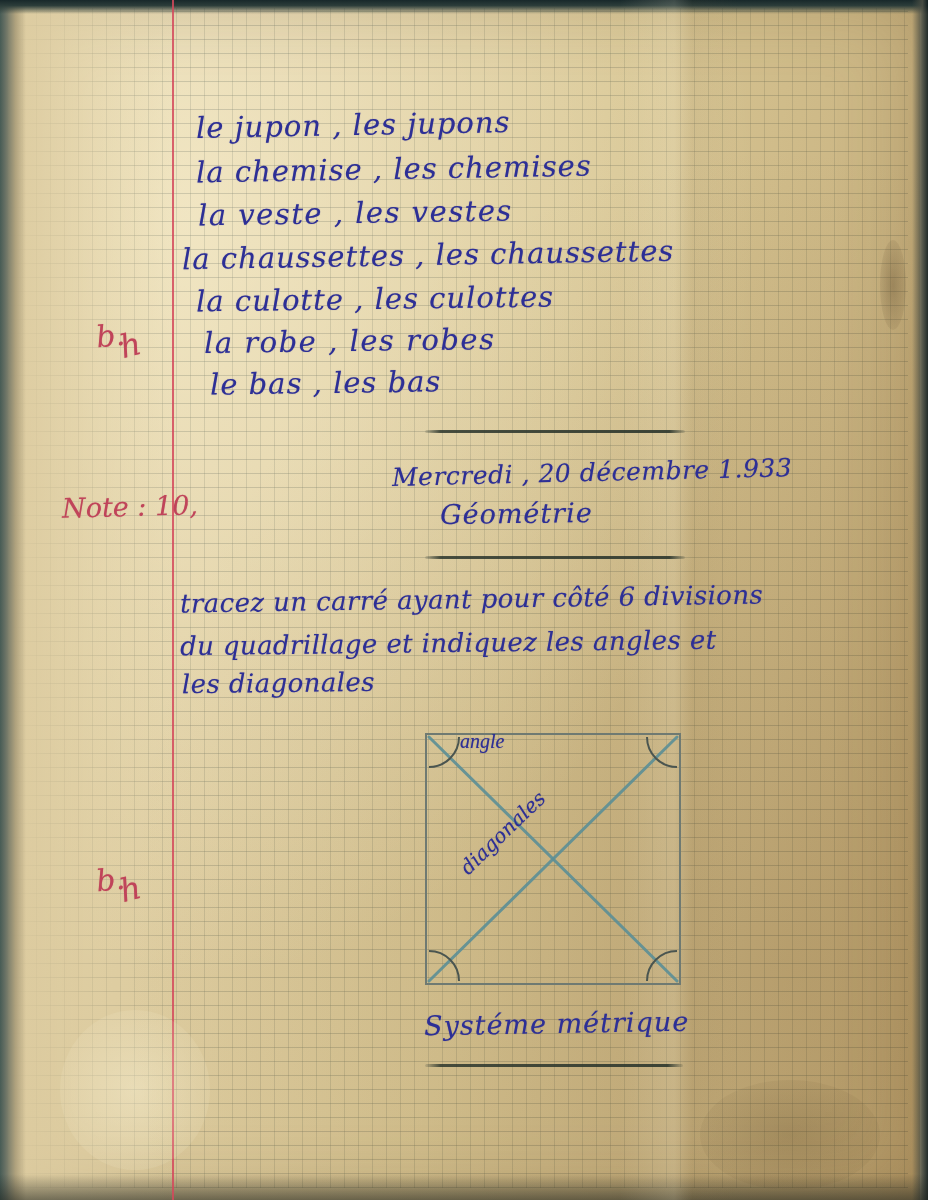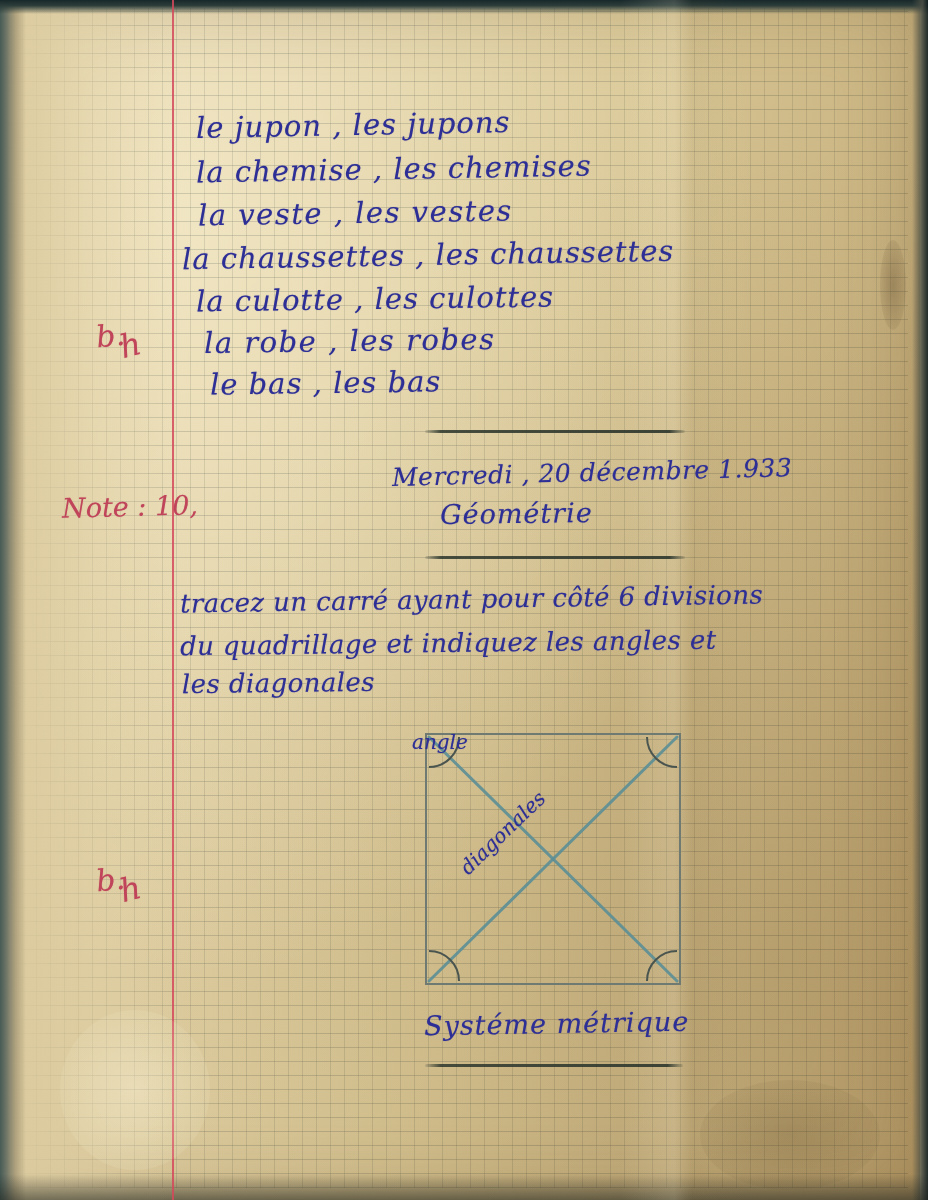--- a/index.html
+++ b/index.html
@@ -119,22 +119,23 @@
     box-sizing: border-box;
   }
   .diag {
     position: absolute;
     left: 0; top: 0;
     width: 100%; height: 100%;
   }
 
   .label-angle {
     position: absolute;
-    left: 412px; top: 730px;
+    left: 460px; top: 730px;
     font-size: 20px;
+    font-family: Liberation Serif, serif;
   }
   .label-diag {
     position: absolute;
     left: 455px; top: 862px;
     font-size: 20px;
     transform: rotate(-44deg);
     transform-origin: left top;
   }
 
   

